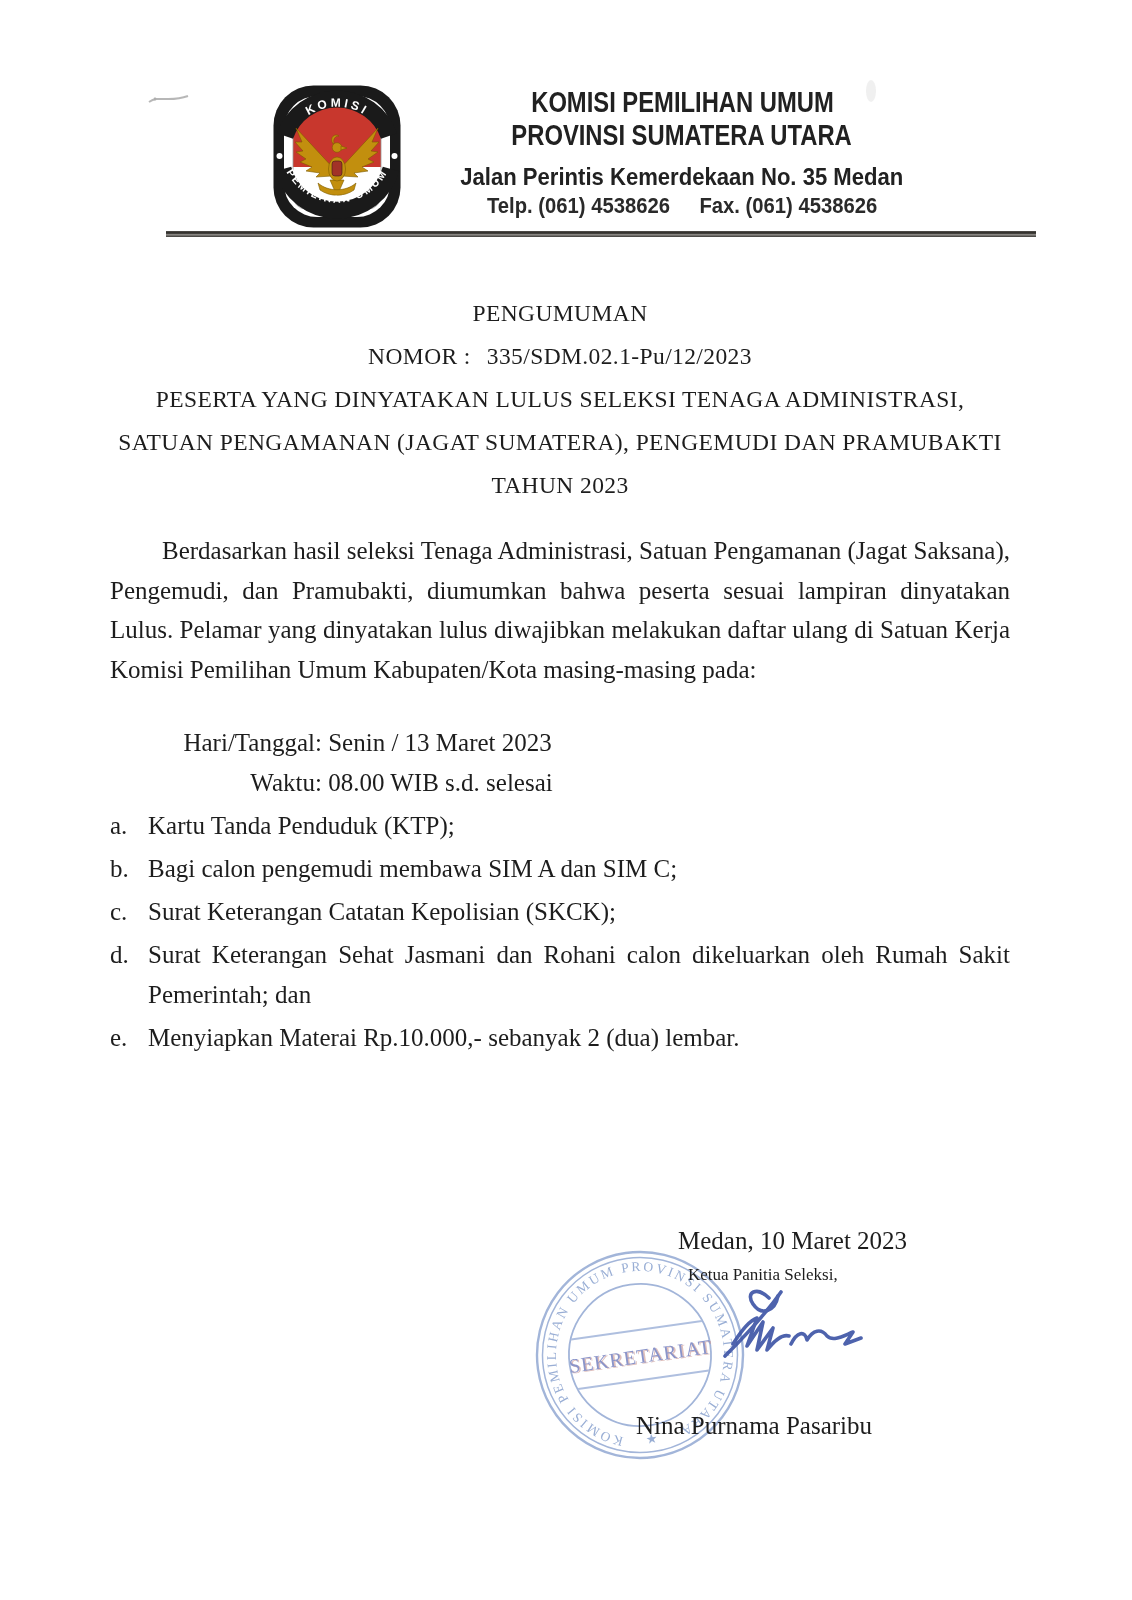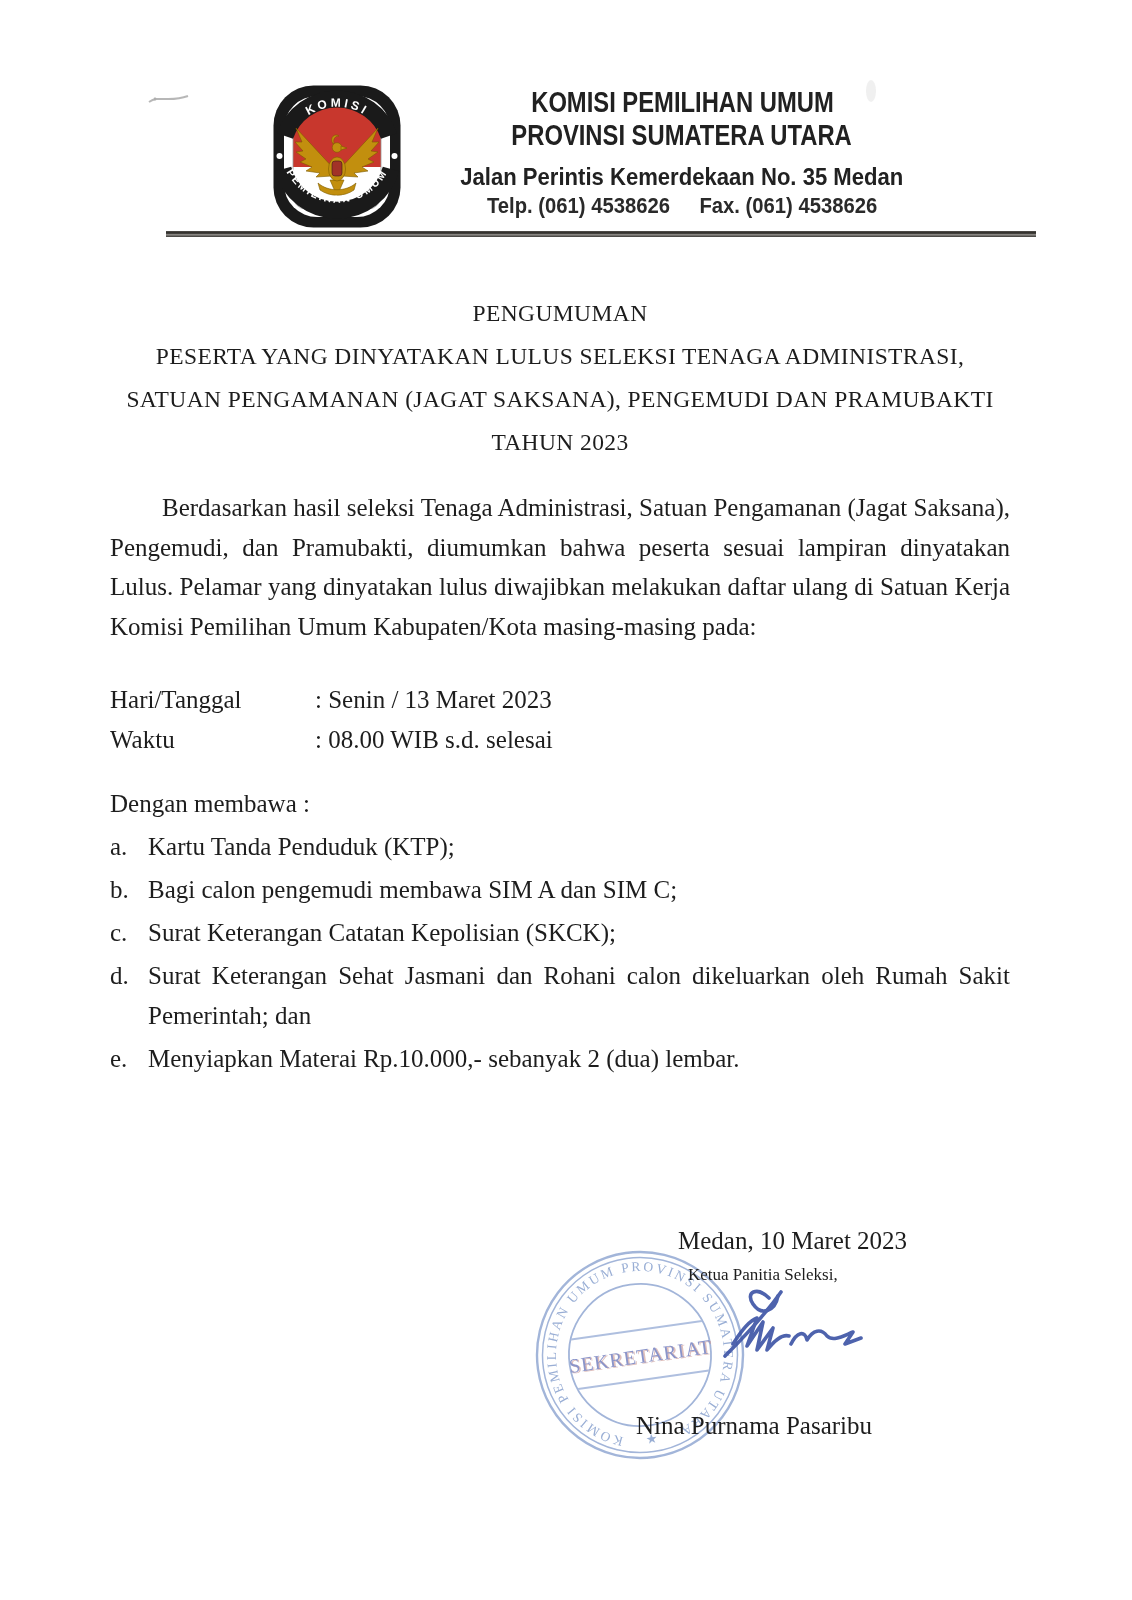--- a/index.html
+++ b/index.html
@@ -21,21 +21,21 @@
   .mark-tl{position:absolute;left:146px;top:90px;width:46px;height:18px;opacity:.7;}
   .mark-tr{position:absolute;left:866px;top:80px;width:10px;height:22px;border-radius:50%;
            background:#e4e4e4;opacity:.55;}
 
   
   .content{position:absolute;left:110px;top:292px;width:900px;}
   .tblock{text-align:center;font-size:23.5px;line-height:43px;letter-spacing:.4px;}
   .tline{white-space:nowrap;}
   .numgap{display:inline-block;width:16px;}
   .para{margin:24px 0 0 0;font-size:25px;line-height:39.5px;text-align:justify;text-indent:52px;}
-  .sched{font-size:25px;line-height:40px;display:flex;}
+  .sched{font-size:25px;line-height:40px;display:flex;text-align:right;}
   .sched-first{margin-top:34px;}
   .slabel{width:205px;flex:none;}
   .bring{margin-top:24px;font-size:25px;line-height:40px;}
   .req{display:flex;font-size:25px;line-height:40px;margin-top:3px;}
   .marker{width:38px;flex:none;}
   .rtext{flex:1;text-align:justify;}
 
   
   .sig-place{position:absolute;left:678px;top:1224px;font-size:25px;line-height:34px;z-index:4;}
   .sig-role{position:absolute;left:688px;top:1258px;font-size:17px;line-height:34px;z-index:4;}
@@ -97,37 +97,37 @@
     <div class="org-name"><span class="cond1">PROVINSI SUMATERA UTARA</span></div>
     <div class="org-addr"><span class="cond2">Jalan Perintis Kemerdekaan No. 35 Medan</span></div>
     <div class="org-tel"><span class="cond2"><span>Telp. (061) 4538626</span><span class="telgap"></span><span>Fax. (061) 4538626</span></span></div>
   </div>
 
   <div class="rule"></div>
 
   <div class="content">
     <div class="tblock">
       <div class="tline">PENGUMUMAN</div>
+      <div class="tline"><span>NOMOR :</span><span class="numgap"></span><span>335/SDM.02.1-Pu/12/2023</span></div>
       <div class="tline">PESERTA YANG DINYATAKAN LULUS SELEKSI TENAGA ADMINISTRASI,</div>
-      <div class="tline">SATUAN PENGAMANAN (JAGAT SAKSANA), PENGEMUDI DAN PRAMUBAKTI</div>
+      <div class="tline">SATUAN PENGAMANAN (JAGAT SUMATERA), PENGEMUDI DAN PRAMUBAKTI</div>
       <div class="tline">TAHUN 2023</div>
     </div>
 
     <p class="para">Berdasarkan hasil seleksi Tenaga Administrasi, Satuan Pengamanan (Jagat Saksana), Pengemudi, dan Pramubakti, diumumkan bahwa peserta sesuai lampiran dinyatakan Lulus. Pelamar yang dinyatakan lulus diwajibkan melakukan daftar ulang di Satuan Kerja Komisi Pemilihan Umum Kabupaten/Kota masing-masing pada:</p>
 
     <div class="sched sched-first">
       <span class="slabel">Hari/Tanggal</span>
       <span class="sval">: Senin / 13 Maret 2023</span>
     </div>
     <div class="sched">
       <span class="slabel">Waktu</span>
       <span class="sval">: 08.00 WIB s.d. selesai</span>
     </div>
 
-    <div class="bring">Dengan membawa :</div>
 
     <div class="req">
       <span class="marker">a.</span>
       <span class="rtext">Kartu Tanda Penduduk (KTP);</span>
     </div>
     <div class="req">
       <span class="marker">b.</span>
       <span class="rtext">Bagi calon pengemudi membawa SIM A dan SIM C;</span>
     </div>
     <div class="req">

